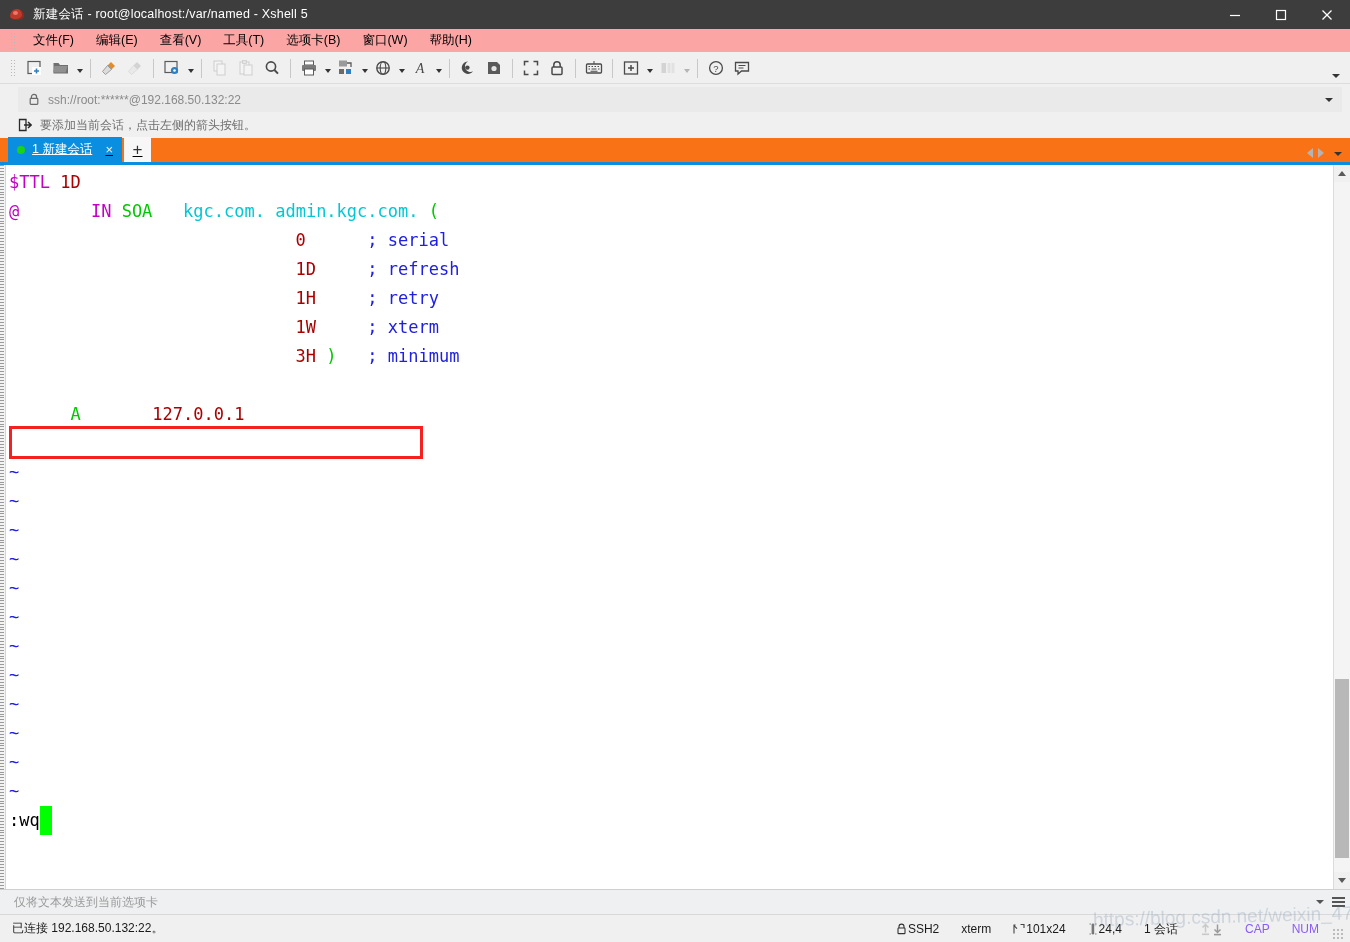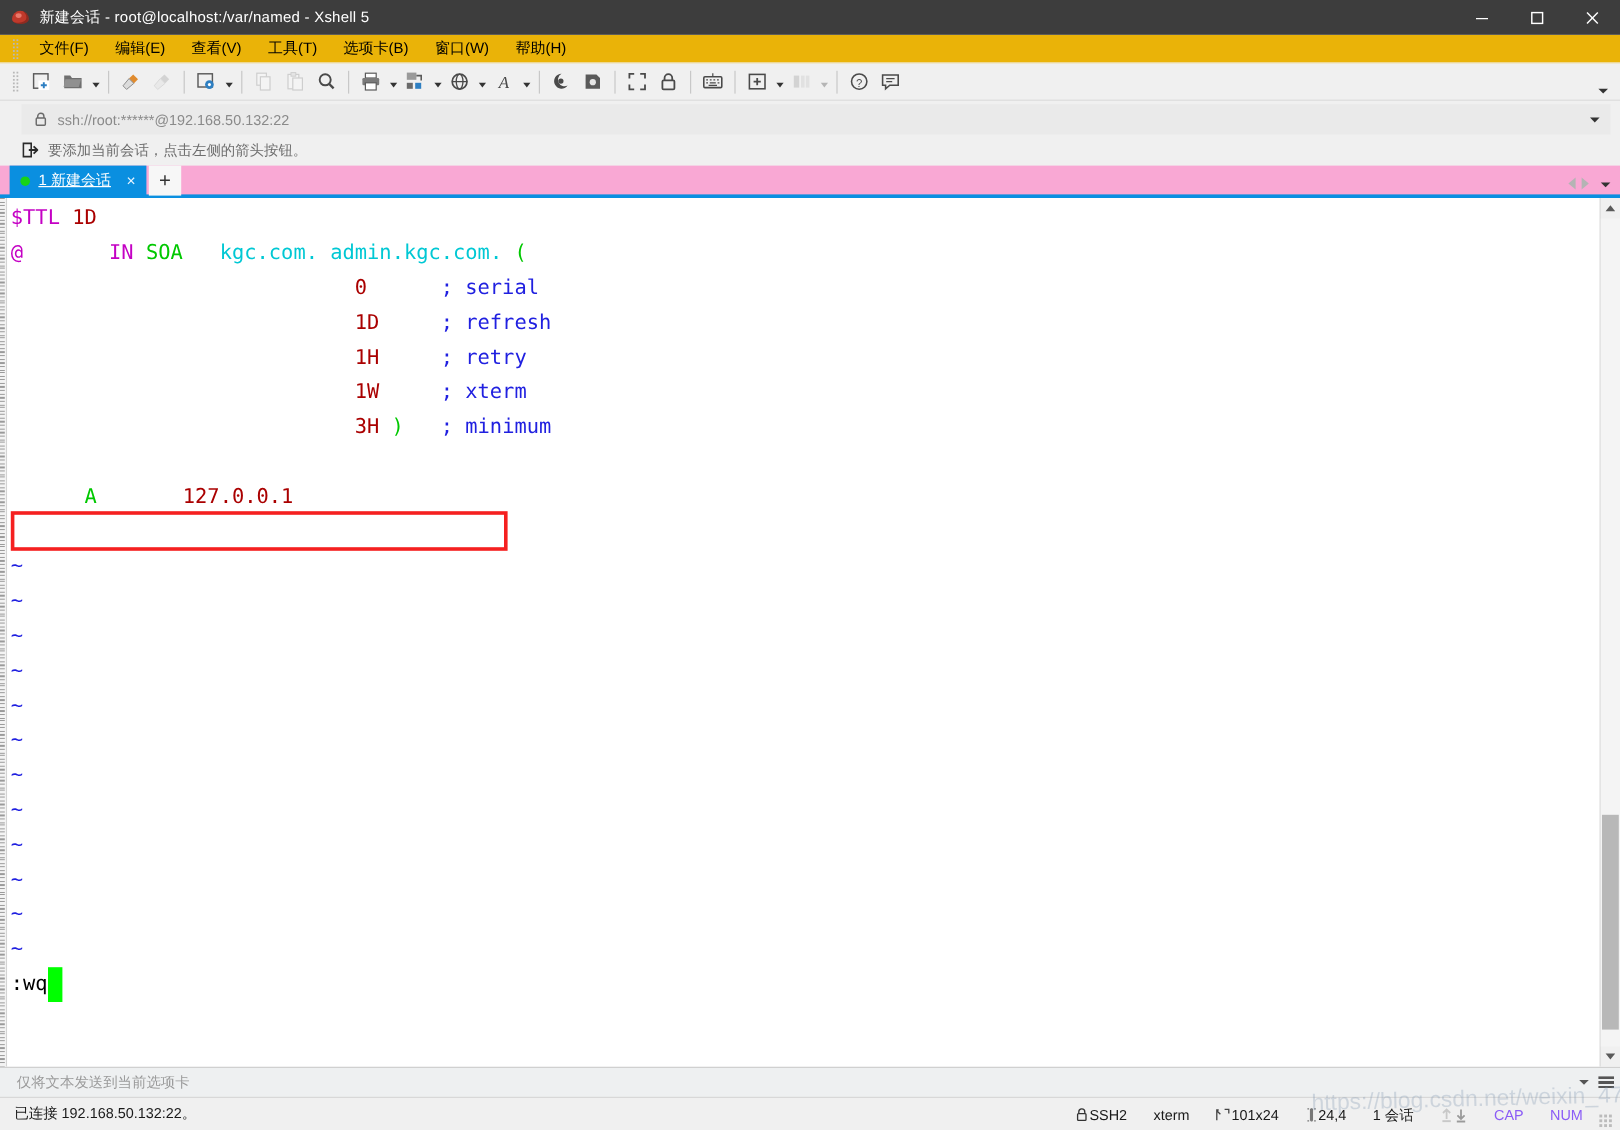--- a/index.html
+++ b/index.html
@@ -52,21 +52,21 @@
   .win-btn {
     width: 46px; height: 29px;
     display: flex; align-items: center; justify-content: center;
     color: #ffffff;
   }
   .win-btn svg { display: block; }
 
   
   .menubar {
     height: 24px; flex: 0 0 24px;
-    background: #eab308;
+    background: #fca5a5;
     display: flex; align-items: center;
     padding-left: 10px;
     border-bottom: 1px solid #f0f0f0;
   }
   .grip {
     width: 6px; height: 18px; flex: 0 0 6px;
     margin-right: 6px;
     background-image: radial-gradient(#b8b8b8 38%, transparent 40%);
     background-size: 3px 3px;
   }
@@ -150,25 +150,26 @@
     display: flex; align-items: center;
     padding-left: 18px;
     background: #f0f0f0;
   }
   .hint-icon { margin-right: 8px; display: flex; }
   .hint-text { font-size: 12px; color: #6e6e6e; white-space: nowrap; }
 
   
   .tabbar {
     height: 27px; flex: 0 0 27px;
-    background: #f9a8d4;
-    display: flex; 
+    background: #f97316;
+    display: flex; align-items: flex-end;
     padding-left: 8px;
     position: relative;
     border-bottom: 3px solid #0a8fe0;
+    text-decoration: underline;
   }
   .tab {
     height: 25px;
     background: #0a8fe0;
     display: flex; align-items: center;
     padding: 0 6px 0 9px;
     color: #ffffff;
     white-space: nowrap;
   }
   .tab-dot {

